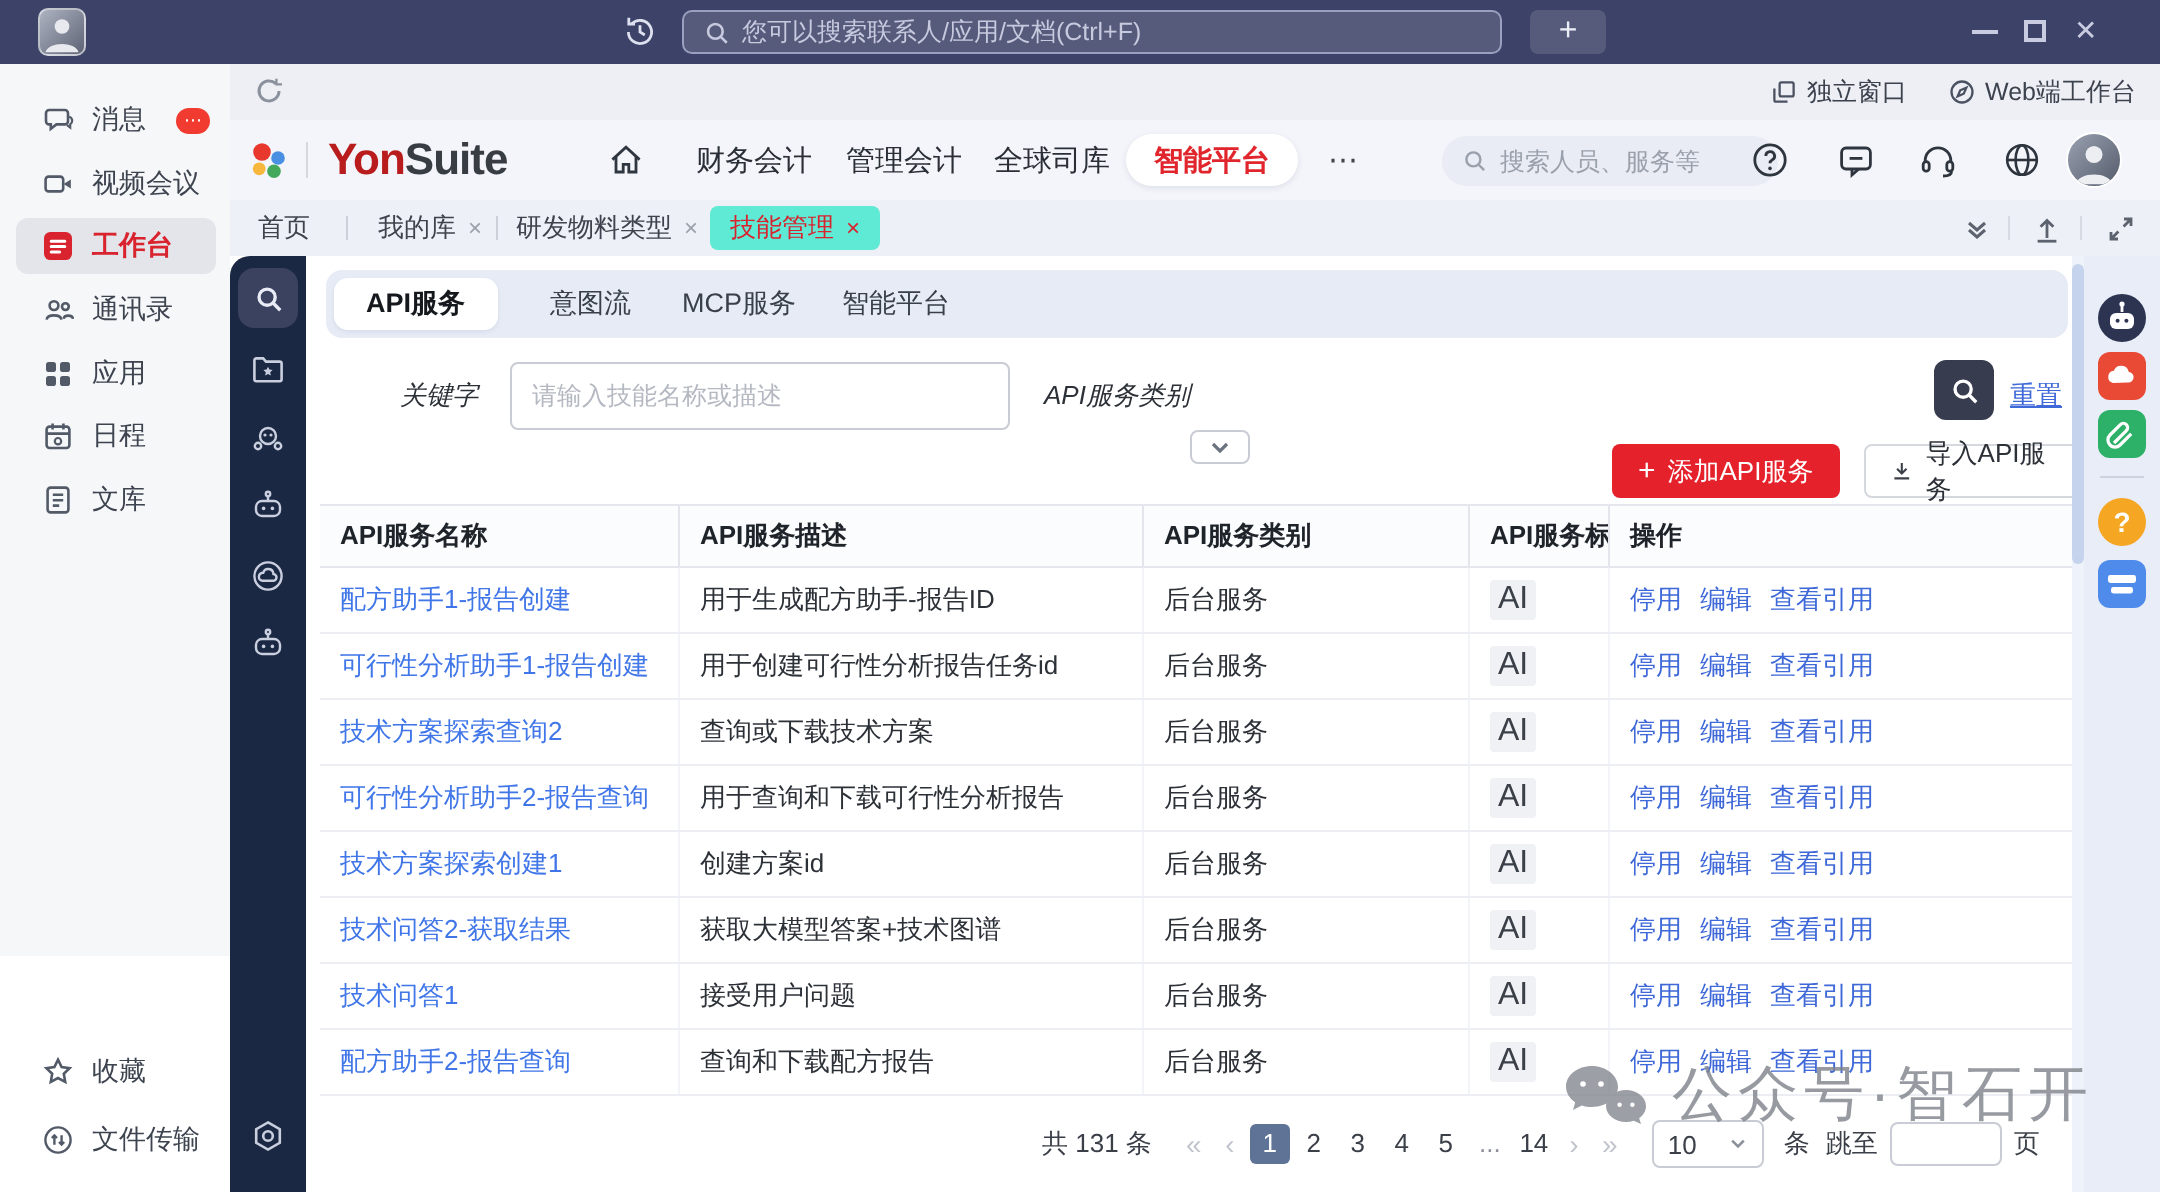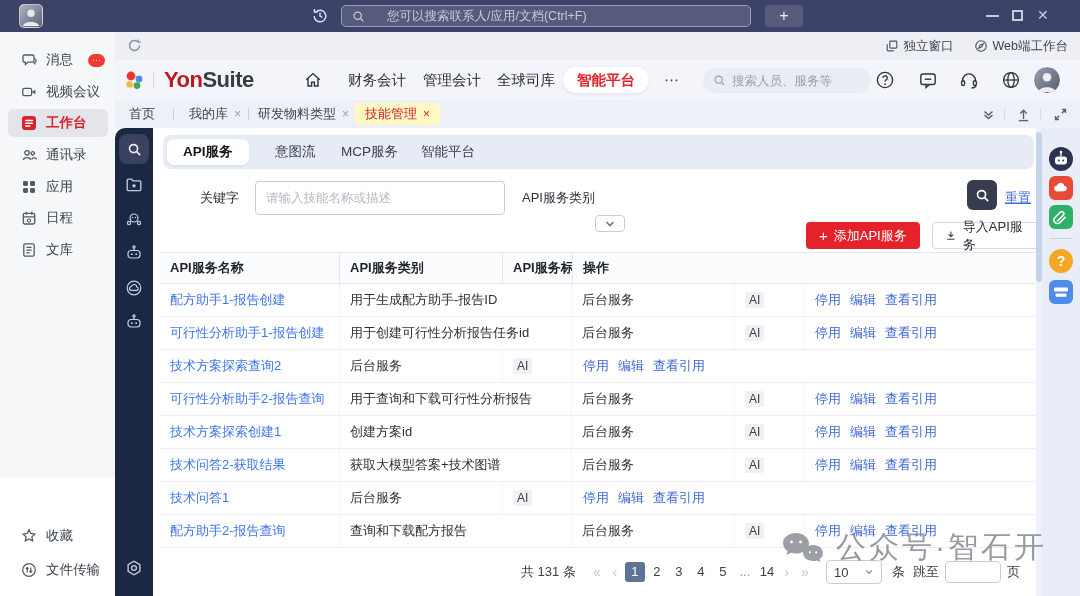--- a/index.html
+++ b/index.html
@@ -8,21 +8,21 @@
            font-family:"Liberation Sans", sans-serif; }
   svg { display:block; }
 
   
   .titlebar { position:absolute; left:0; top:0; width:1080px; height:32px; background:#3d4268; }
   .tb-avatar { position:absolute; left:19px; top:4px; width:24px; height:24px; border-radius:5px;
                background:linear-gradient(135deg,#aeb3c2,#5d6374); border:1px solid rgba(255,255,255,.55); overflow:hidden; }
   .tb-history { position:absolute; left:311px; top:7px; width:18px; height:18px; color:#dde0ee; }
   .tb-search { position:absolute; left:341px; top:5px; width:410px; height:22px; border-radius:5px;
                background:rgba(255,255,255,.13); border:1px solid #9aa0bf; display:flex; align-items:center;
-               gap:22px; padding:0 10px; color:#c7cade; }
+               gap:6px; padding:0 10px; color:#c7cade; }
   .tb-search input { flex:1; background:transparent; border:none; outline:none; color:#c7cade; font-size:12.5px;
                      font-family:"Liberation Sans",sans-serif; }
   .tb-search input::placeholder { color:#c7cade; }
   .tb-ic-search { width:13px; height:13px; color:#c7cade; flex:0 0 13px; }
   .tb-plus { position:absolute; left:765px; top:5px; width:38px; height:22px; border-radius:4px;
              background:rgba(255,255,255,.13); color:#eceef6; font-size:16px; display:flex; align-items:center;
              justify-content:center; cursor:default; }
   .tb-min { position:absolute; left:986px; top:15px; width:13px; height:2px; background:#c9cce0; }
   .tb-max { position:absolute; left:1012px; top:10px; width:11px; height:11px; border:2px solid #c9cce0; }
   .tb-close { position:absolute; left:1037px; top:7px; color:#c9cce0; font-size:14px; }
@@ -63,58 +63,58 @@
   .nb-brand { position:absolute; left:49px; top:7px; font-size:22px; font-weight:bold; letter-spacing:-0.5px; }
   .nb-brand .yon { color:#b91c1c; } .nb-brand .suite { color:#383d44; }
   .nb-home { position:absolute; left:188px; top:10px; width:20px; height:20px; color:#30363f; }
   .nb-menu-item { position:absolute; top:0; height:40px; display:flex; align-items:center; font-size:14.5px; color:#2a2f37; cursor:default; }
   .nb-m0{left:233px}.nb-m1{left:308px}.nb-m2{left:382px}
   .nb-active { position:absolute; left:448px; top:7px; height:26px; padding:0 14px; border-radius:13px; background:#fff;
                color:#e0262c; font-weight:bold; font-size:14.5px; display:flex; align-items:center;
                box-shadow:0 1px 3px rgba(40,50,90,.10); cursor:default; }
   .nb-more { position:absolute; left:549px; top:0; height:40px; display:flex; align-items:center; font-size:15px;
              color:#41464f; letter-spacing:1px; cursor:default; }
-  .nb-search { position:absolute; left:588px; top:8px; width:168px; height:25px; border-radius:13px; background:#e9ecf4;
+  .nb-search { position:absolute; left:606px; top:8px; width:168px; height:25px; border-radius:13px; background:#e9ecf4;
                display:flex; align-items:center; gap:6px; padding:0 10px; color:#9aa0ac; }
   .nb-search svg { width:13px; height:13px; flex:0 0 13px; }
   .nb-search input { flex:1; border:none; outline:none; background:transparent; font-size:12.5px; color:#6a707c;
                      font-family:"Liberation Sans",sans-serif; }
   .nb-search input::placeholder { color:#9aa0ac; }
   .nb-ic { position:absolute; top:10px; width:20px; height:20px; color:#2f353e; cursor:default; }
   .nb-i0{left:760px}.nb-i1{left:803px}.nb-i2{left:844px}.nb-i3{left:886px}
   .nb-avatar { position:absolute; left:918px; top:6px; width:28px; height:28px; border-radius:50%;
                background:linear-gradient(135deg,#9aa2b2,#545b6b); border:1px solid #fff; overflow:hidden; }
 
   
   .tabrow { position:absolute; left:115px; top:100px; width:965px; height:28px; background:#edf0f7; }
   .tr-tab { position:absolute; top:0; height:28px; display:flex; align-items:center; gap:6px; font-size:13px;
             color:#3e434d; cursor:default; }
   .tr-t0{left:14px}.tr-t1{left:74px}.tr-t2{left:143px}
   .tr-close { color:#9aa0aa; font-size:12px; }
-  .tr-active { position:absolute; left:240px; top:3px; height:22px; padding:0 10px; background:#fef9c3; border-radius:4px;
+  .tr-active { position:absolute; left:240px; top:3px; height:22px; padding:0 10px; background:#5eead4; border-radius:4px;
                color:#d9232e; display:flex; align-items:center; gap:6px; font-size:13px; cursor:default; }
   .tr-active .tr-close { color:#d9232e; }
   .tr-div { position:absolute; top:8px; width:1px; height:12px; background:#ccd0d8; }
   .tr-d0{left:58px}.tr-d1{left:133px}
   .tr-ic { position:absolute; top:7px; width:15px; height:15px; color:#5c626e; cursor:default; }
   .tr-i0{left:866px}.tr-i1{left:901px}.tr-i2{left:938px}
   .tr-icdiv { position:absolute; top:8px; width:1px; height:12px; background:#d6dae2; }
   .tr-id0{left:889px}.tr-id1{left:925px}
 
   
   .content { position:absolute; left:155px; top:128px; width:887px; height:468px; background:#fff;
              border-top-left-radius:10px; }
   .ct-tabstrip { position:absolute; left:8px; top:7px; width:871px; height:34px; background:#e7ebf6; border-radius:8px; }
   .ct-tab { position:absolute; top:4px; height:26px; display:flex; align-items:center; font-size:13.5px;
             color:#394049; padding:0 16px; cursor:default; }
   .ct-tab.active { left:4px; background:#fff; border-radius:7px; font-weight:bold; color:#15181d;
                    box-shadow:0 1px 2px rgba(40,50,90,.08); }
   .ct-k1{left:96px}.ct-k2{left:162px}.ct-k3{left:242px}
 
-  .f-label { position:absolute; top:61px; font-size:13px; color:#2c3138; }
+  .f-label { position:absolute; top:61px; font-size:13px; color:#2c3138;font-style:italic; }
   .f-l0{left:45px}.f-l1{left:367px}
   .f-input { position:absolute; left:100px; top:53px; width:250px; height:28px; border:1px solid #c9ccd4;
              border-radius:4px; padding:16px 10px; font-size:12.5px; color:#2c3138; outline:none;
              font-family:"Liberation Sans",sans-serif; }
   .f-input::placeholder { color:#b4b8c1; }
   .f-select { position:absolute; left:432px; top:53px; width:288px; height:28px; border:1px solid #c9ccd4;
               border-radius:4px; background:#fff; display:flex; align-items:center; justify-content:space-between;
               padding:0 10px; font-size:13px; color:#2c3138; cursor:default; }
   .f-select svg { width:11px; height:11px; color:#8a8f99; }
   .f-searchbtn { position:absolute; left:812px; top:52px; width:30px; height:30px; background:#373c4e; border-radius:6px;
@@ -137,21 +137,21 @@
   .table { position:absolute; left:5px; top:124px; width:877px; font-size:13px; }
   .thead { display:flex; height:32px; background:#fbfcfe; border-top:1px solid #e4e7ee; border-bottom:1px solid #e4e7ee;
            font-weight:bold; color:#1f242b; }
   .th { display:flex; align-items:center; padding-left:10px; height:100%; white-space:nowrap; overflow:hidden; }
   .th:not(:last-child) { border-right:1px solid #e3e6ec; }
   .c0{width:180px}.c1{width:232px}.c2{width:163px}.c3{width:70px}.c4{width:232px;flex:1}
   .trow { display:flex; height:33px; border-bottom:1px solid #eceef3; color:#2c3138; }
   .td { display:flex; align-items:center; padding-left:10px; height:100%; white-space:nowrap; overflow:hidden; }
   .td:not(:last-child) { border-right:1px solid #f2f4f8; }
   .td-name { color:#4076e8; cursor:default; }
-  .tag { background:#eff1f4; border-radius:2px; padding:1px 4px; font-size:12px; color:#3a3f48; }
+  .tag { background:#eff1f4; border-radius:2px; padding:1px 4px; font-size:16px; color:#3a3f48; }
   .row-action { color:#3f68d8; margin-right:9px; cursor:default; }
 
   
   .pagination { position:absolute; left:366px; top:432px; height:24px; display:flex; align-items:center;
                 font-size:13px; color:#3a3f48; }
   .pg-total { margin-right:12px; white-space:nowrap; }
   .pg-arrow { width:18px; text-align:center; color:#c0c4cd; font-size:14px; cursor:default; }
   .page { width:20px; height:20px; line-height:20px; text-align:center; margin:0 1px; border-radius:3px; cursor:default; }
   .page.active { background:#5e7395; color:#fff; }
   .page.ellipsis { color:#8a8f99; }
@@ -522,20 +522,21 @@
     <div class="btn btn-import">
       <svg viewBox="0 0 16 16" fill="none" stroke="currentColor" stroke-width="1.4">
           <path d="M8 2.5v7M4.8 6.5L8 9.7l3.2-3.2M3 13h10"></path>
         </svg>
       <span>导入API服务</span>
     </div>
 
     <div class="table">
       <div class="thead">
         <div class="th c0">API服务名称</div>
+        <div class="th c1">API服务描述</div>
         <div class="th c2">API服务类别</div>
         <div class="th c3">API服务标签</div>
         <div class="th c4">操作</div>
       </div>
       <div>
   <div class="trow">
     <div class="td c0">
               <a class="td-name">配方助手1-报告创建</a>
             </div>
     <div class="td c1 td-desc">用于生成配方助手-报告ID</div>
@@ -563,20 +564,21 @@
       <a class="row-action">停用</a>
       <a class="row-action">编辑</a>
       <a class="row-action">查看引用</a>
     </div>
   </div>
 
   <div class="trow">
     <div class="td c0">
               <a class="td-name">技术方案探索查询2</a>
             </div>
+    <div class="td c1 td-desc">查询或下载技术方案</div>
     <div class="td c2 td-cat">后台服务</div>
     <div class="td c3">
               <span class="tag td-tag">AI</span>
             </div>
     <div class="td c4">
       <a class="row-action">停用</a>
       <a class="row-action">编辑</a>
       <a class="row-action">查看引用</a>
     </div>
   </div>
@@ -626,20 +628,21 @@
       <a class="row-action">停用</a>
       <a class="row-action">编辑</a>
       <a class="row-action">查看引用</a>
     </div>
   </div>
 
   <div class="trow">
     <div class="td c0">
               <a class="td-name">技术问答1</a>
             </div>
+    <div class="td c1 td-desc">接受用户问题</div>
     <div class="td c2 td-cat">后台服务</div>
     <div class="td c3">
               <span class="tag td-tag">AI</span>
             </div>
     <div class="td c4">
       <a class="row-action">停用</a>
       <a class="row-action">编辑</a>
       <a class="row-action">查看引用</a>
     </div>
   </div>

